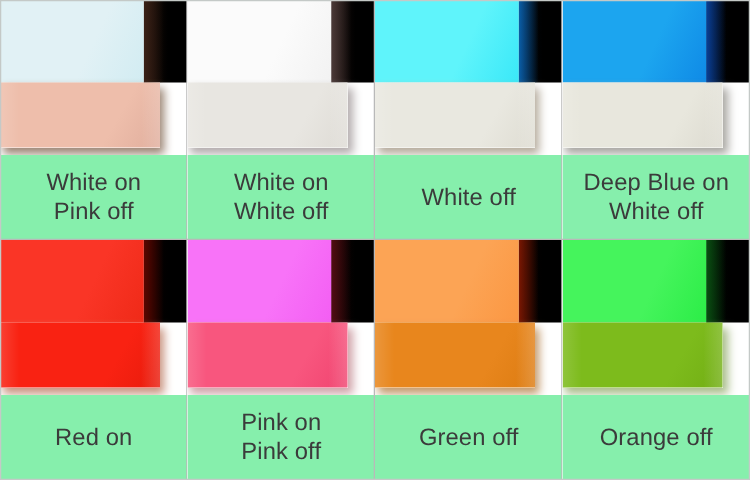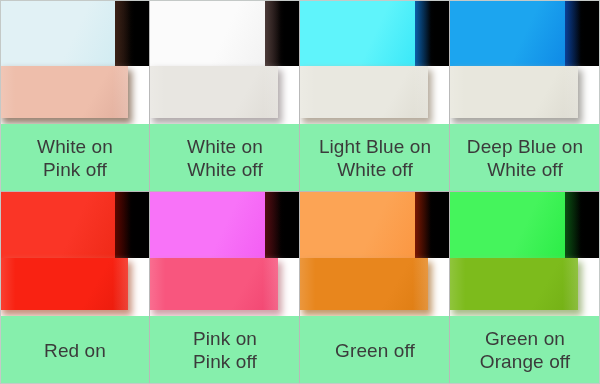--- a/index.html
+++ b/index.html
@@ -233,21 +233,20 @@
         </div>
         <div class="panel-on">
           <div class="glow" style="background: linear-gradient(115deg, rgb(95, 244, 251) 0%, rgb(95, 244, 251) 62%, rgb(58, 232, 248) 100%);"></div>
         </div>
         <div class="panel-off" style="box-shadow: rgb(181, 171, 156) 3px 5px 7px 1px;">
           <div class="body" style="background: linear-gradient(120deg, rgb(233, 232, 224) 0%, rgb(233, 232, 224) 70%, rgb(222, 220, 210) 100%);"></div>
           <div class="bevel" style="background: linear-gradient(to right, rgba(255, 255, 255, 0.14) 0%, rgba(255, 255, 255, 0) 12%, rgba(255, 255, 255, 0) 88%, rgba(255, 255, 255, 0.18) 100%);"></div>
         </div>
       </div>
       <div class="caption">
-        <span class="l1">Light Blue on</span>
         <span class="l2">White off</span>
       </div>
     </div>
     <div class="sample-cell last-col">
       <div class="photo">
         <div class="dark-surround" style="background: linear-gradient(to right, rgb(1, 6, 15) 0%, rgb(0, 0, 0) 55%, rgb(0, 0, 0) 100%);">
           <div class="edge-glow" style="background: linear-gradient(to right, rgb(10, 63, 150) 0%, rgba(0, 0, 0, 0) 100%);"></div>
         </div>
         <div class="panel-on">
           <div class="glow" style="background: linear-gradient(115deg, rgb(28, 165, 239) 0%, rgb(28, 165, 239) 62%, rgb(15, 138, 230) 100%);"></div>
@@ -321,17 +320,16 @@
         </div>
         <div class="panel-on">
           <div class="glow" style="background: linear-gradient(115deg, rgb(69, 244, 92) 0%, rgb(69, 244, 92) 62%, rgb(44, 237, 71) 100%);"></div>
         </div>
         <div class="panel-off" style="box-shadow: rgb(169, 189, 138) 3px 5px 7px 1px;">
           <div class="body" style="background: linear-gradient(120deg, rgb(125, 187, 28) 0%, rgb(125, 187, 28) 70%, rgb(114, 174, 20) 100%);"></div>
           <div class="bevel" style="background: linear-gradient(to right, rgba(255, 255, 255, 0.14) 0%, rgba(255, 255, 255, 0) 12%, rgba(255, 255, 255, 0) 88%, rgba(255, 255, 255, 0.18) 100%);"></div>
         </div>
       </div>
       <div class="caption">
-        <span class="l1">Green on</span>
         <span class="l2">Orange off</span>
       </div>
     </div>
   </div>
 
 </body></html>

